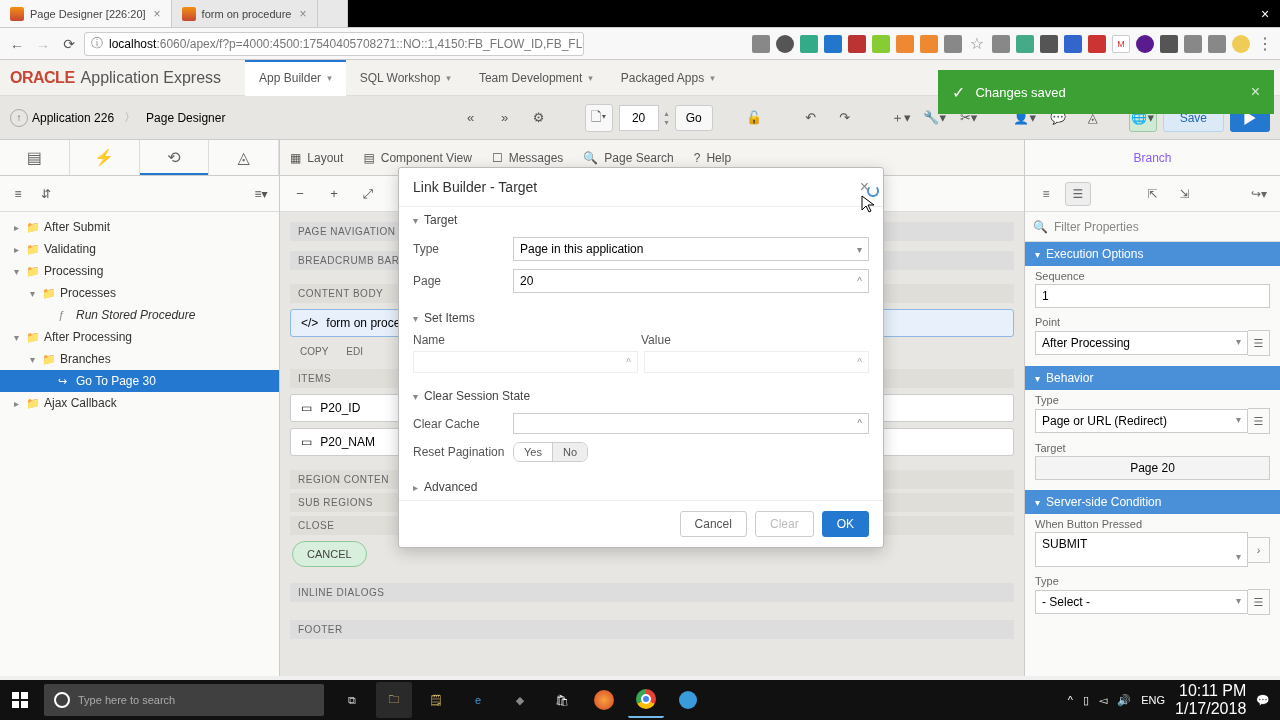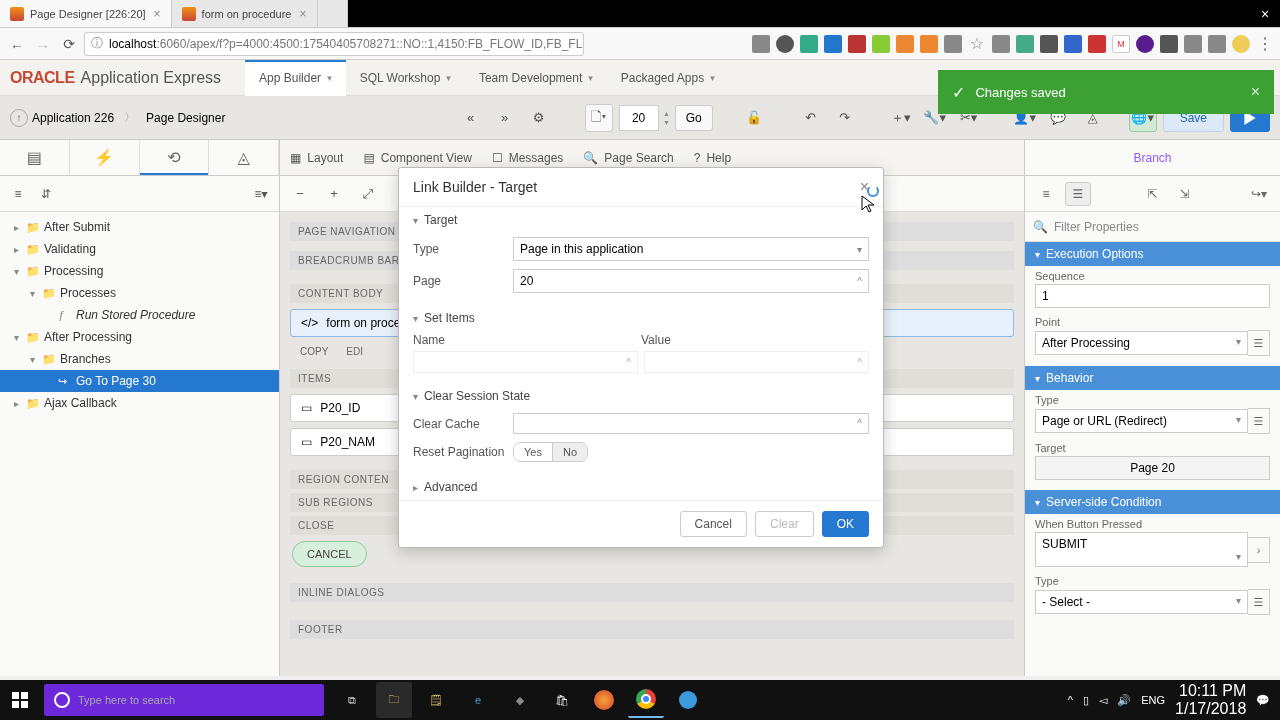--- a/index.html
+++ b/index.html
@@ -114,21 +114,21 @@
 .m-btn { padding: 5px 14px; border: 1px solid #ccc; background: #fff; border-radius: 3px; font-size: 12px; cursor: pointer; color: #555; }
 .m-btn.disabled { color: #bbb; text-align: center; }
 .m-btn.primary { background: #2578cf; color: #fff; border-color: #2578cf; }
 
 .cursor { position: absolute; left: 860px; top: 194px; width: 20px; height: 20px; z-index: 50; }
 .spinner { position:absolute; left:867px; top:185px; width:12px; height:12px; border:2px solid #4a90d9; border-top-color:transparent; border-radius:50%; z-index:49;}
 
 
 .taskbar { position: absolute; bottom: 0; left: 0; right: 0; height: 40px; background: #111; display: flex; align-items: center; color: #fff; font-size: 11px; }
 .tb-start { width: 40px; height: 40px; display: flex; align-items: center; justify-content: center; }
-.tb-search { flex: 0 0 280px; height: 32px; background: #6d28d9; border-radius: 2px; display: flex; align-items: center; padding: 0 10px; color: #aaa; gap: 8px; margin-left: 4px; }
+.tb-search { flex: 0 0 280px; height: 32px; background: #404040; border-radius: 2px; display: flex; align-items: center; padding: 0 10px; color: #aaa; gap: 8px; margin-left: 4px; }
 .tb-icons { display: flex; gap: 6px; margin-left: 10px; }
 .tb-app { width: 36px; height: 36px; display: flex; align-items: center; justify-content: center; border-radius: 2px; }
 .tb-tray { margin-left: auto; display: flex; align-items: center; gap: 10px; padding: 0 10px; }
 .tb-clock { text-align: right; line-height: 1.1; font-size: 16px; }
 </style>
 </head>
 <body>
 
 <div class="browser-top">
   <div class="tab active">

